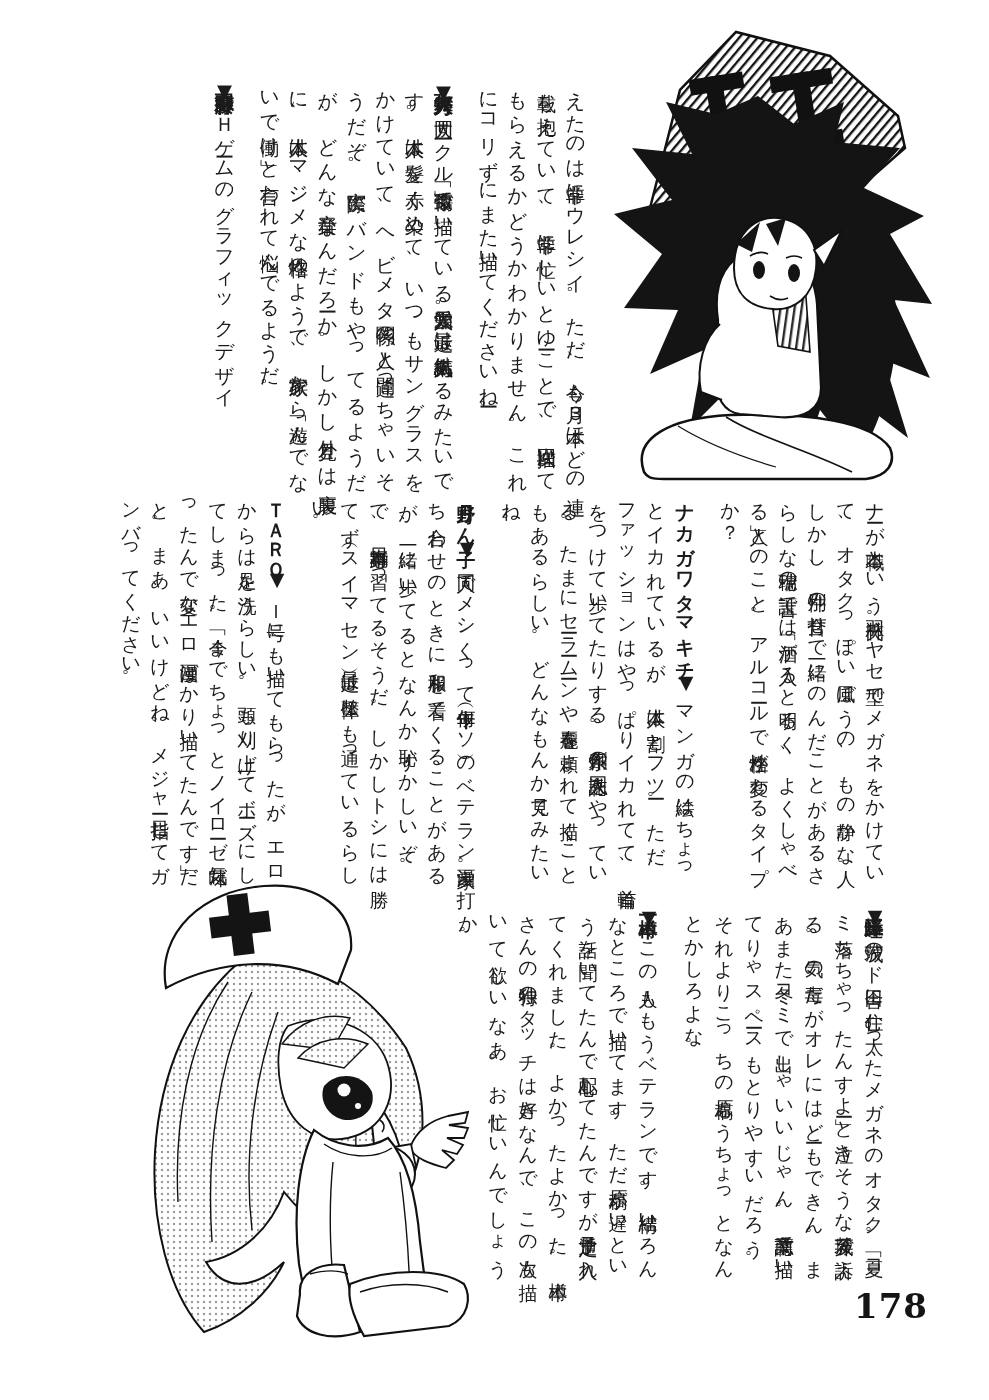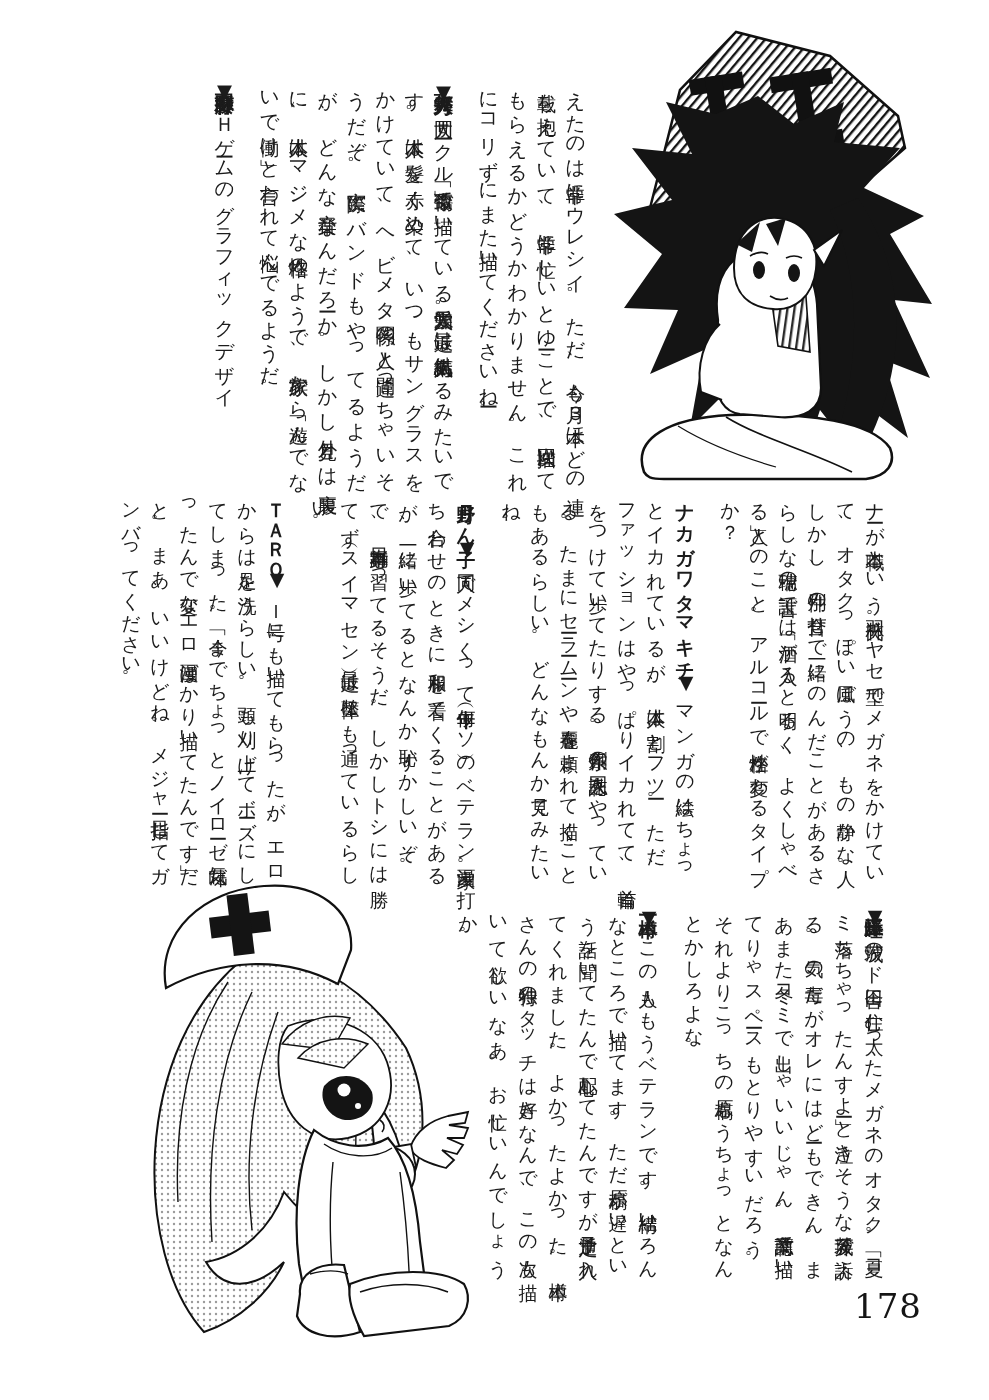--- a/index.html
+++ b/index.html
@@ -43,21 +43,21 @@
   }
   .illus { position: absolute; }
   .illus-top-right { left: 608px; top: 18px; width: 328px; height: 466px; }
   .illus-bottom-left { left: 148px; top: 862px; width: 332px; height: 494px; }
 
   .page-number {
     position: absolute;
     left: 854px; top: 1286px;
     width: 60px;
     font-family: "DejaVu Serif", serif;
-    font-weight: 400;
+    font-weight: 700;
     font-size: 34px;
     color: #151515;
     letter-spacing: 1px;
   }
 </style>
 </head>
 <body>
 
 <div class="page">
 

